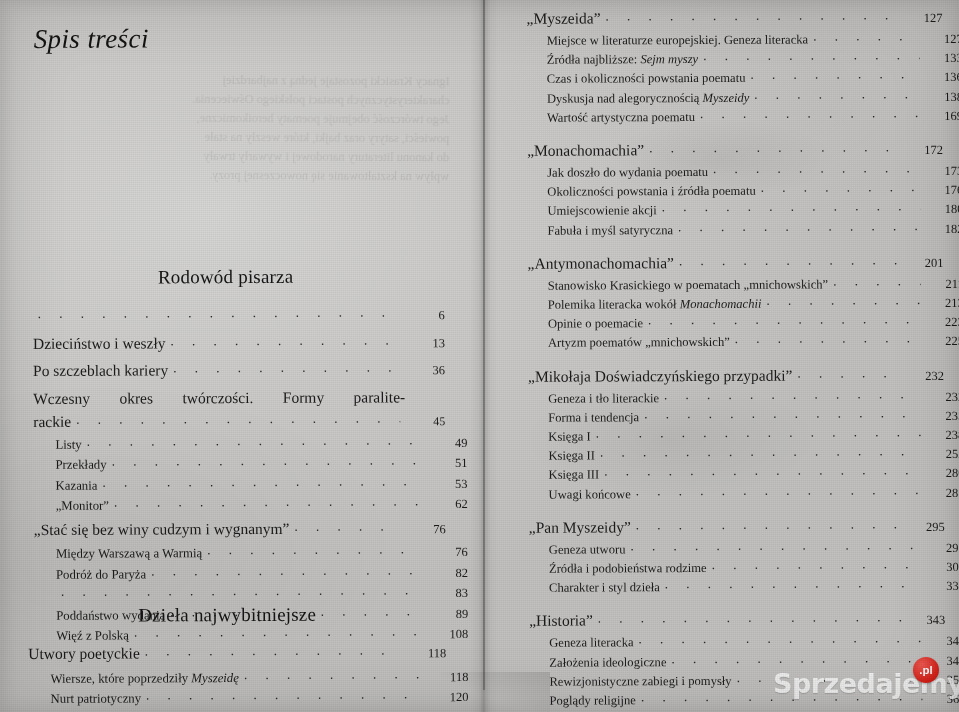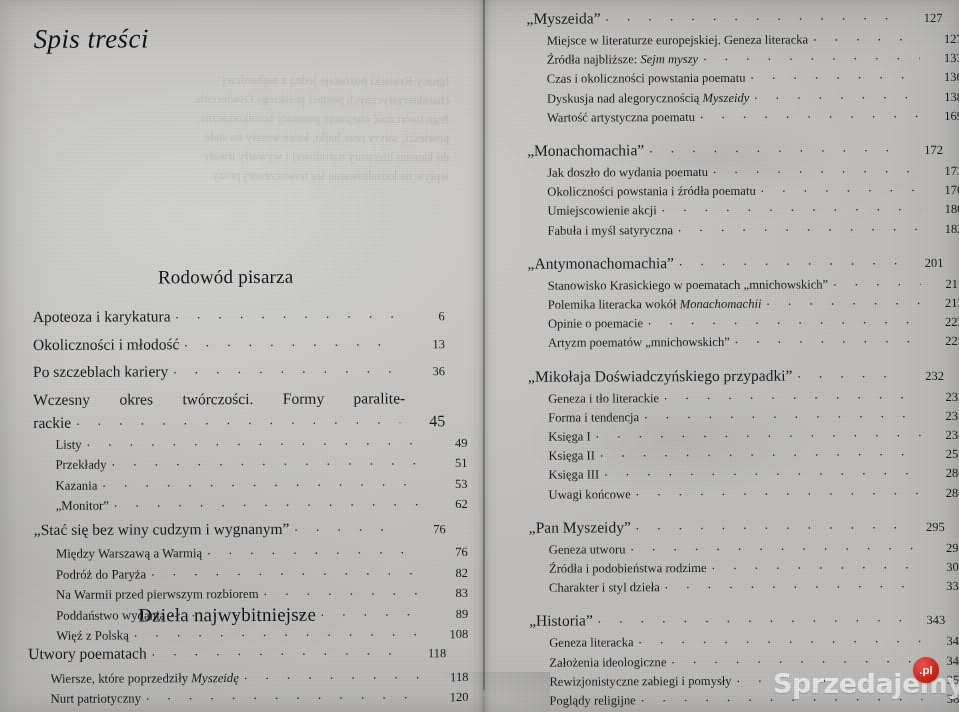--- a/index.html
+++ b/index.html
@@ -225,40 +225,39 @@
 
     <div class="col" id="left-col">
 
       <div id="doc-title">Spis treści</div>
 
       <div id="heading-rodowod" class="section-heading">Rodowód pisarza</div>
 
       <div id="left-entries">
         <ul class="toc-list" id="left-list">
             <li class="toc-row lvl1">
-              <span class="label">Apoteoza i karykatura</span>
               <span class="leader">. . . . . . . . . . . . . . . . . . . . . . . . . . . . . . . . . . . . . . . . </span>
               <span class="page-num">6</span>
             </li>
             <li class="toc-row lvl1">
-              <span class="label">Okoliczności i młodość</span>
+              <span class="label">Dzieciństwo i weszły</span>
               <span class="leader">. . . . . . . . . . . . . . . . . . . . . . . . . . . . . . . . . . . . . . . . </span>
               <span class="page-num">13</span>
             </li>
             <li class="toc-row lvl1">
               <span class="label">Po szczeblach kariery</span>
               <span class="leader">. . . . . . . . . . . . . . . . . . . . . . . . . . . . . . . . . . . . . . . . </span>
               <span class="page-num">36</span>
             </li>
             <li id="row-wczesny">
               <span class="firstline">Wczesny okres twórczości. Formy paralite-</span>
               <span class="secondline">
                 <span class="label">rackie</span>
                 <span class="leader">. . . . . . . . . . . . . . . . . . . . . . . . . . . . . . . . . . . . . . . . </span>
-                <span class="page-num" style="width: 40px; font-size: 16px; text-align: right;">45</span>
+                <span class="page-num" style="width: 40px; font-size: 12px; text-align: right;">45</span>
               </span>
             </li>
             <li class="toc-row lvl2">
               <span class="label">Listy</span>
               <span class="leader">. . . . . . . . . . . . . . . . . . . . . . . . . . . . . . . . . . . . . . . . </span>
               <span class="page-num">49</span>
             </li>
             <li class="toc-row lvl2">
               <span class="label">Przekłady</span>
               <span class="leader">. . . . . . . . . . . . . . . . . . . . . . . . . . . . . . . . . . . . . . . . </span>
@@ -283,21 +282,20 @@
               <span class="label">Między Warszawą a Warmią</span>
               <span class="leader">. . . . . . . . . . . . . . . . . . . . . . . . . . . . . . . . . . . . . . . . </span>
               <span class="page-num">76</span>
             </li>
             <li class="toc-row lvl2">
               <span class="label">Podróż do Paryża</span>
               <span class="leader">. . . . . . . . . . . . . . . . . . . . . . . . . . . . . . . . . . . . . . . . </span>
               <span class="page-num">82</span>
             </li>
             <li class="toc-row lvl2">
-              <span class="label">Na Warmii przed pierwszym rozbiorem</span>
               <span class="leader">. . . . . . . . . . . . . . . . . . . . . . . . . . . . . . . . . . . . . . . . </span>
               <span class="page-num">83</span>
             </li>
             <li class="toc-row lvl2">
               <span class="label">Poddaństwo wydania</span>
               <span class="leader">. . . . . . . . . . . . . . . . . . . . . . . . . . . . . . . . . . . . . . . . </span>
               <span class="page-num">89</span>
             </li>
             <li class="toc-row lvl2">
               <span class="label">Więź z Polską</span>
@@ -305,21 +303,21 @@
               <span class="page-num">108</span>
             </li>
           </ul>
       </div>
 
       <div id="heading-dziela" class="section-heading">Dzieła najwybitniejsze</div>
 
       <div id="left-entries2">
         <ul class="toc-list" id="left-list2">
             <li class="toc-row lvl1">
-              <span class="label">Utwory poematach</span>
+              <span class="label">Utwory poetyckie</span>
               <span class="leader">. . . . . . . . . . . . . . . . . . . . . . . . . . . . . . . . . . . . . . . . </span>
               <span class="page-num">118</span>
             </li>
             <li class="toc-row lvl2">
               <span class="label"><span>Wiersze, które poprzedziły </span><span class="italic">Myszeidę</span></span>
               <span class="leader">. . . . . . . . . . . . . . . . . . . . . . . . . . . . . . . . . . . . . . . . </span>
               <span class="page-num">118</span>
             </li>
             <li class="toc-row lvl2">
               <span class="label">Nurt patriotyczny</span>

